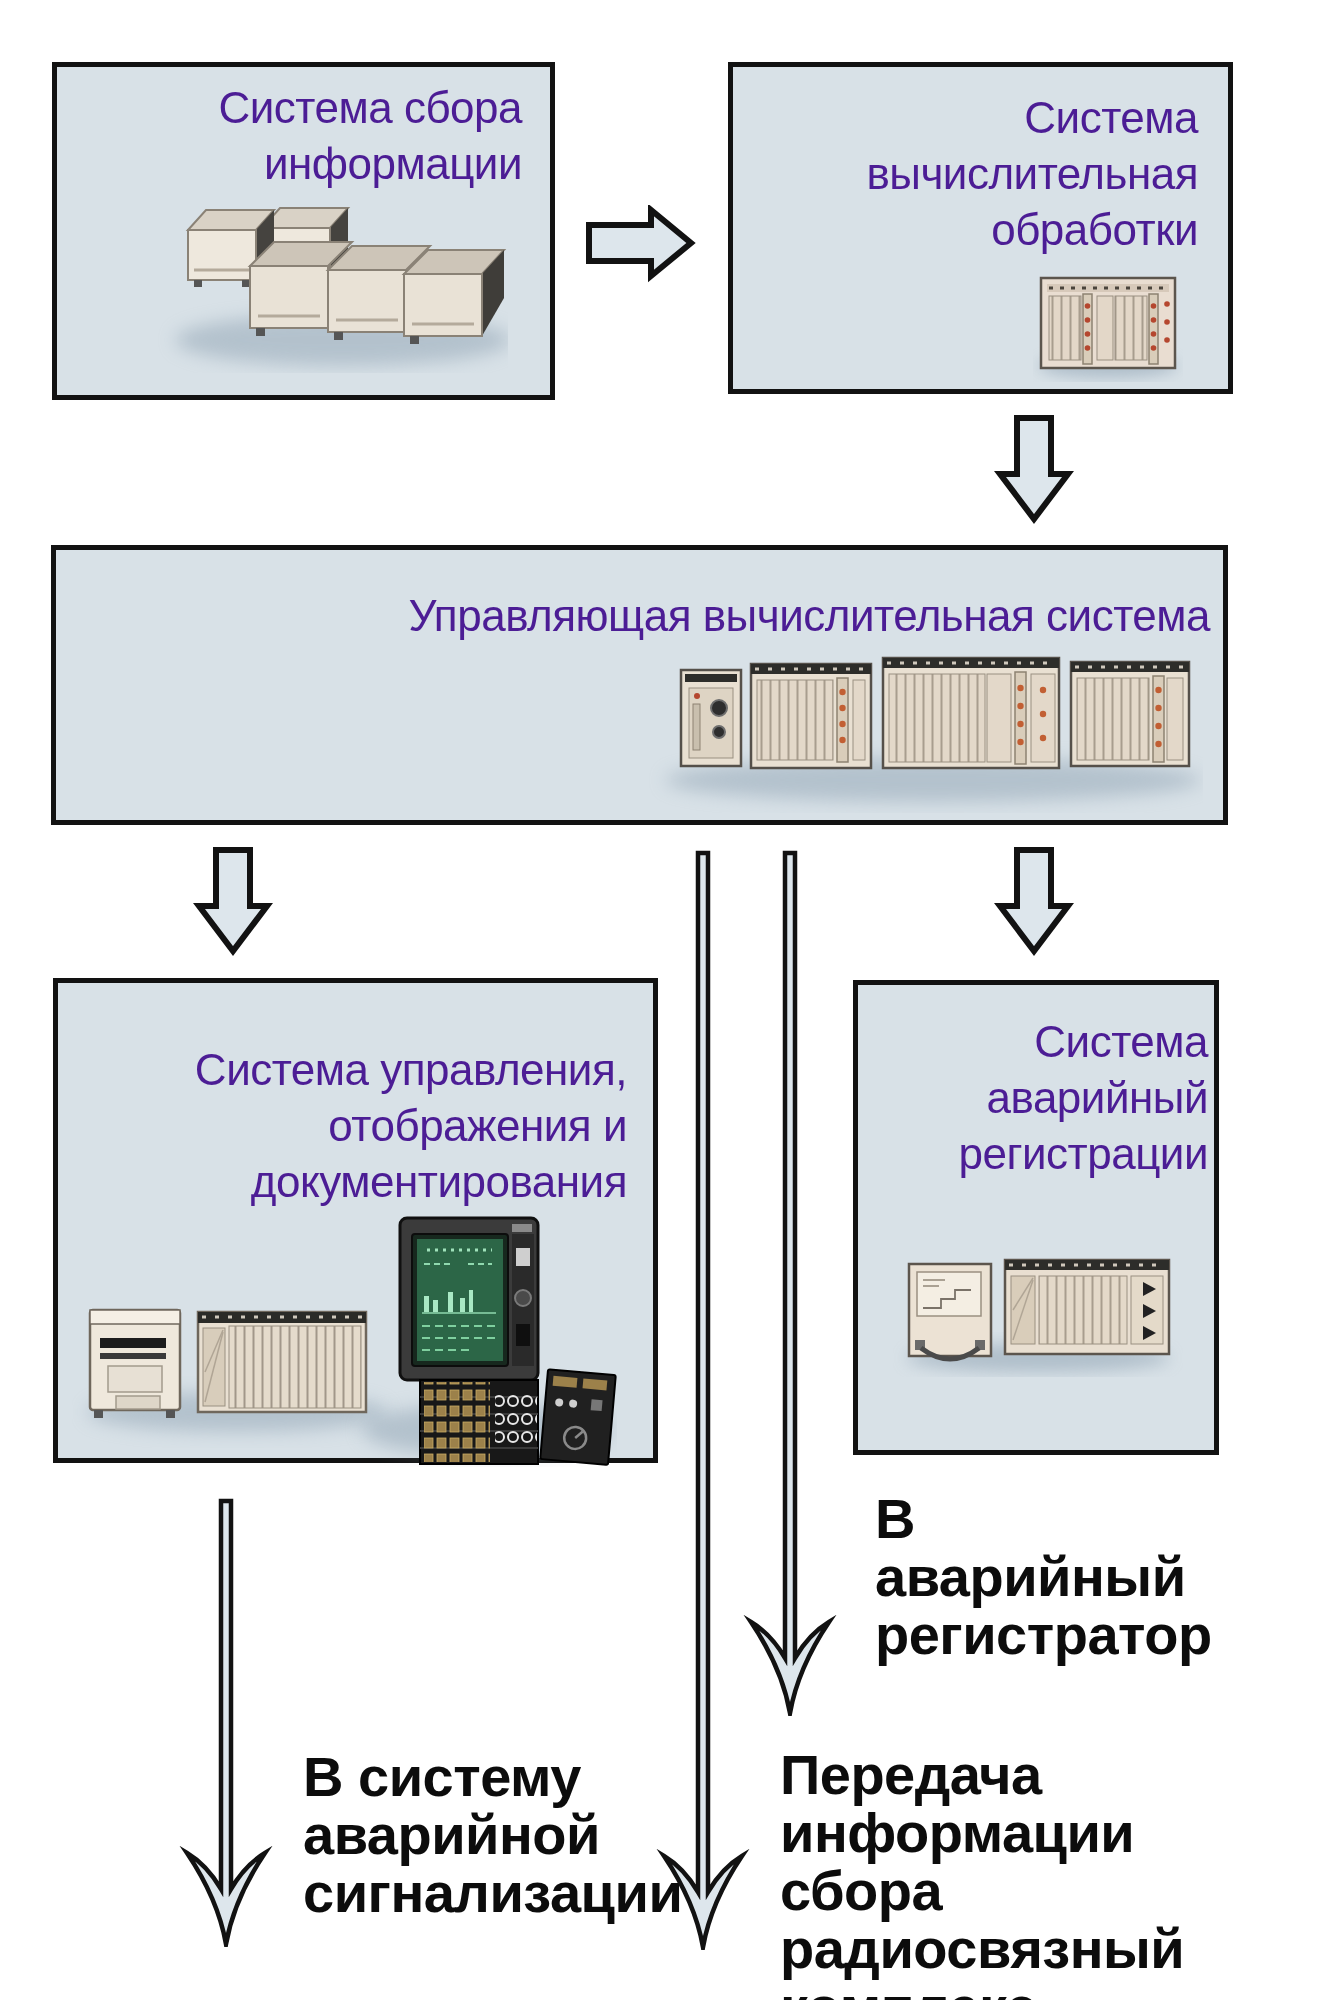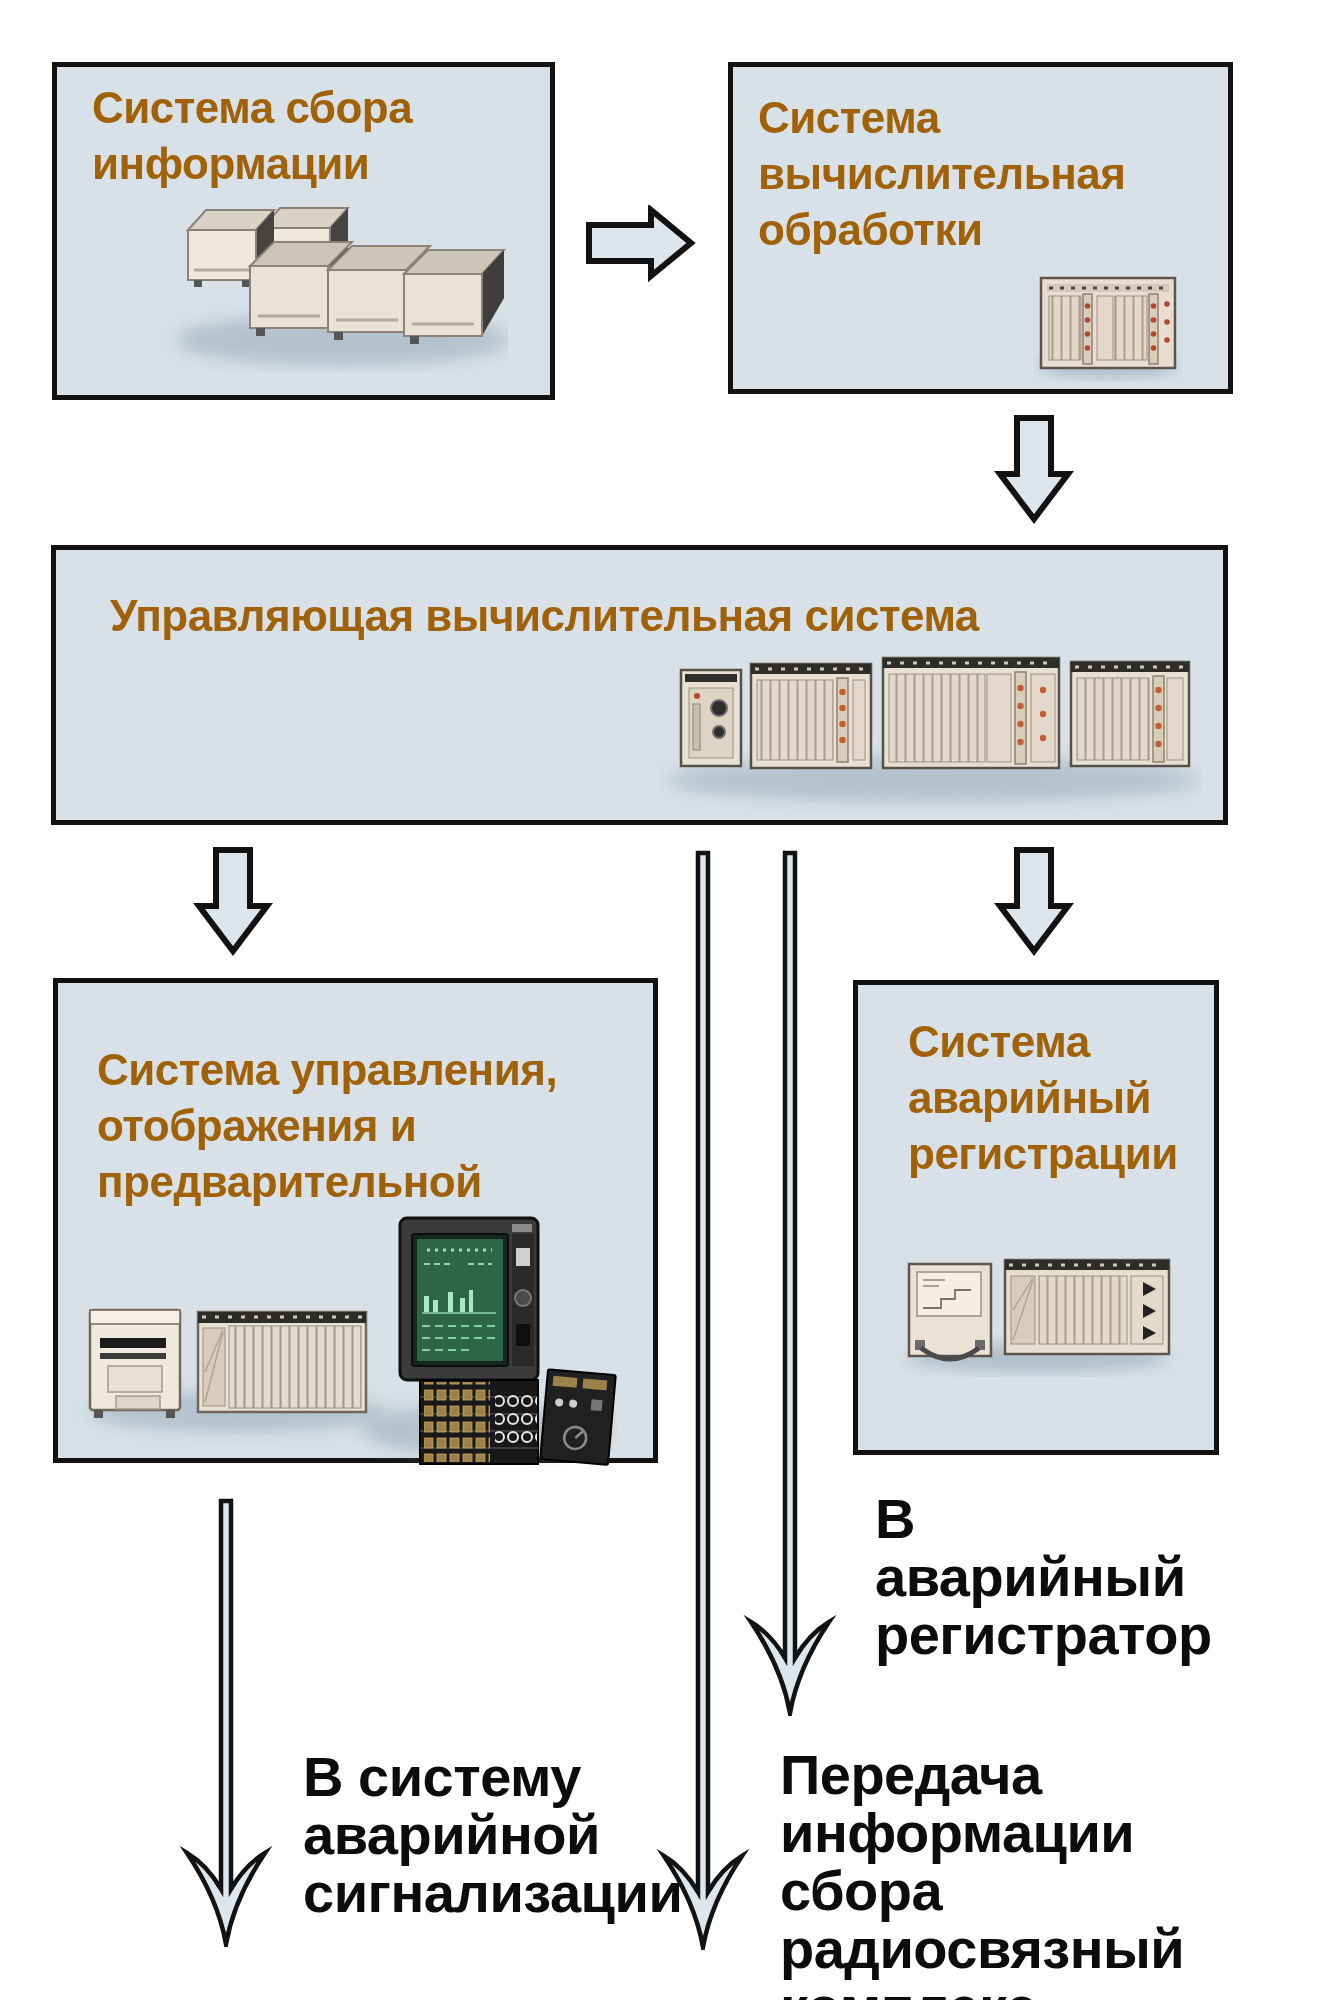--- a/index.html
+++ b/index.html
@@ -5,22 +5,22 @@
   html,body{margin:0;padding:0;background:#ffffff;}
   #canvas{
     position:relative;width:1323px;height:2000px;background:#ffffff;
     font-family:"Liberation Sans",sans-serif;overflow:hidden;
   }
   .sysbox{
     position:absolute;box-sizing:border-box;
     background:#d8e1e7;border:5px solid #121212;
   }
   .boxtitle{
-    position:absolute;color:#a16207;font-weight:700;
-    font-size:44px;line-height:56px;letter-spacing:-0.5px;
+    position:absolute;color:#4c1d95;font-weight:400;
+    font-size:44px;line-height:56px;letter-spacing:-0.5px;text-align:right;
   }
   .freelabel{
     position:absolute;color:#0c0c0c;font-weight:700;
     font-size:56px;line-height:58px;letter-spacing:-0.5px;
   }
   .arrow{position:absolute;}
   svg{display:block;}
 </style>
 </head>
 <body>
@@ -29,21 +29,21 @@
 
   <div class="sysbox" style="left:52px;top:62px;width:503px;height:338px;"></div>
   <div class="sysbox" style="left:728px;top:62px;width:505px;height:332px;"></div>
   <div class="sysbox" style="left:51px;top:545px;width:1177px;height:280px;"></div>
   <div class="sysbox" style="left:53px;top:978px;width:605px;height:485px;"></div>
   <div class="sysbox" style="left:853px;top:980px;width:366px;height:475px;"></div>
 
   <div class="boxtitle" style="left:92px;top:80px;width:430px;">Система сбора информации</div>
   <div class="boxtitle" style="left:758px;top:90px;width:440px;">Система вычислительная обработки</div>
   <div class="boxtitle" style="left:92px;top:588px;width:1100px;margin-left:18px;">Управляющая вычислительная система</div>
-  <div class="boxtitle" style="left:97px;top:1042px;width:530px;">Система управления, отображения и предварительной</div>
+  <div class="boxtitle" style="left:97px;top:1042px;width:530px;">Система управления, отображения и документирования</div>
   <div class="boxtitle" style="left:908px;top:1014px;width:300px;">Система аварийный регистрации</div>
 
   <div class="freelabel" style="left:875px;top:1490px;width:320px;">В аварийный регистратор</div>
   <div class="freelabel" style="left:303px;top:1748px;width:330px;">В систему аварийной сигнализации</div>
   <div class="freelabel" style="left:780px;top:1746px;width:520px;">Передача информации сбора радиосвязный комплекс</div>
 
   <div class="arrow" style="left:585px;top:205px;">
     <svg width="112" height="80" viewBox="0 0 112 80">
       <polygon points="4,20 66,20 66,5 106,38 66,71 66,56 4,56" fill="#dde6ec" stroke="#121212" stroke-width="6" stroke-linejoin="miter"></polygon>
     </svg>

